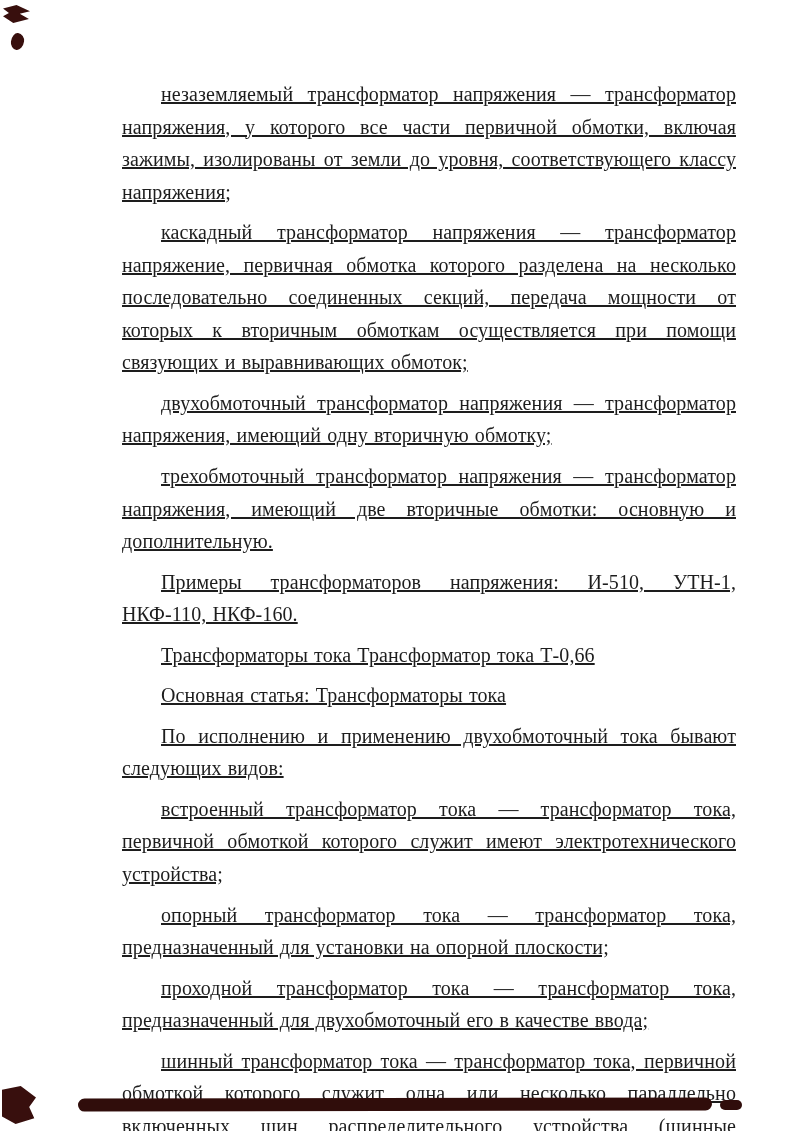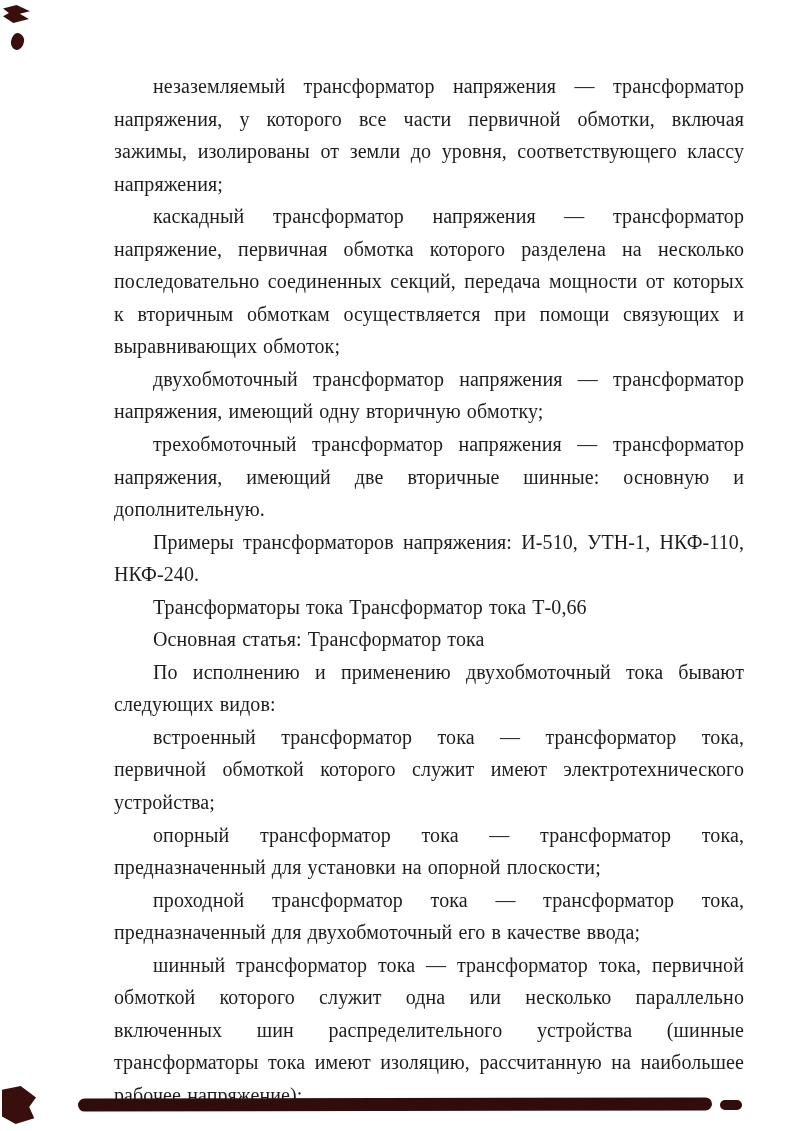--- a/index.html
+++ b/index.html
@@ -20,24 +20,25 @@
     left: 114px;
     top: 70px;
     width: 630px;
     color: #1d1d1d;
     font-size: 20px;
     line-height: 32.55px;
     text-align: justify;
     letter-spacing: 0.1px;
   }
   .text-block p {
-    margin: 0;
+    margin: 8px;
     padding: 0;
     text-indent: 39px;
     word-spacing: 1px;
+    text-decoration: underline;
   }
   
   .artifact {
     position: absolute;
     background: #380f0d;
   }
   .artifact-top-left {
     left: 3px; top: 5px; width: 27px; height: 18px;
     clip-path: polygon(0 20%, 50% 0, 100% 35%, 62% 48%, 96% 78%, 38% 100%, 0 62%, 22% 44%);
   }
@@ -64,24 +65,24 @@
 </style>
 </head>
 <body>
 
 <div class="page">
 
   <div class="text-block">
     <p>незаземляемый трансформатор напряжения — трансформатор напряжения, у которого все части первичной обмотки, включая зажимы, изолированы от земли до уровня, соответствующего классу напряжения;</p>
     <p>каскадный трансформатор напряжения — трансформатор напряжение, первичная обмотка которого разделена на несколько последовательно соединенных секций, передача мощности от которых к вторичным обмоткам осуществляется при помощи связующих и выравнивающих обмоток;</p>
     <p>двухобмоточный трансформатор напряжения — трансформатор напряжения, имеющий одну вторичную обмотку;</p>
-    <p>трехобмоточный трансформатор напряжения — трансформатор напряжения, имеющий две вторичные шинные: основную и дополнительную.</p>
-    <p>Примеры трансформаторов напряжения: И-510, УТН-1, НКФ-110, НКФ-240.</p>
+    <p>трехобмоточный трансформатор напряжения — трансформатор напряжения, имеющий две вторичные обмотки: основную и дополнительную.</p>
+    <p>Примеры трансформаторов напряжения: И-510, УТН-1, НКФ-110, НКФ-160.</p>
     <p>Трансформаторы тока Трансформатор тока Т-0,66</p>
-    <p>Основная статья: Трансформатор тока</p>
+    <p>Основная статья: Трансформаторы тока</p>
     <p>По исполнению и применению двухобмоточный тока бывают следующих видов:</p>
     <p>встроенный трансформатор тока — трансформатор тока, первичной обмоткой которого служит имеют электротехнического устройства;</p>
     <p>опорный трансформатор тока — трансформатор тока, предназначенный для установки на опорной плоскости;</p>
     <p>проходной трансформатор тока — трансформатор тока, предназначенный для двухобмоточный его в качестве ввода;</p>
     <p>шинный трансформатор тока — трансформатор тока, первичной обмоткой которого служит одна или несколько параллельно включенных шин распределительного устройства (шинные трансформаторы тока имеют изоляцию, рассчитанную на наибольшее рабочее напряжение);</p>
   </div>
 
   <div class="artifact artifact-top-left"></div>
   <div class="artifact artifact-top-left-small"></div>
   <div class="artifact artifact-bottom-left"></div>

